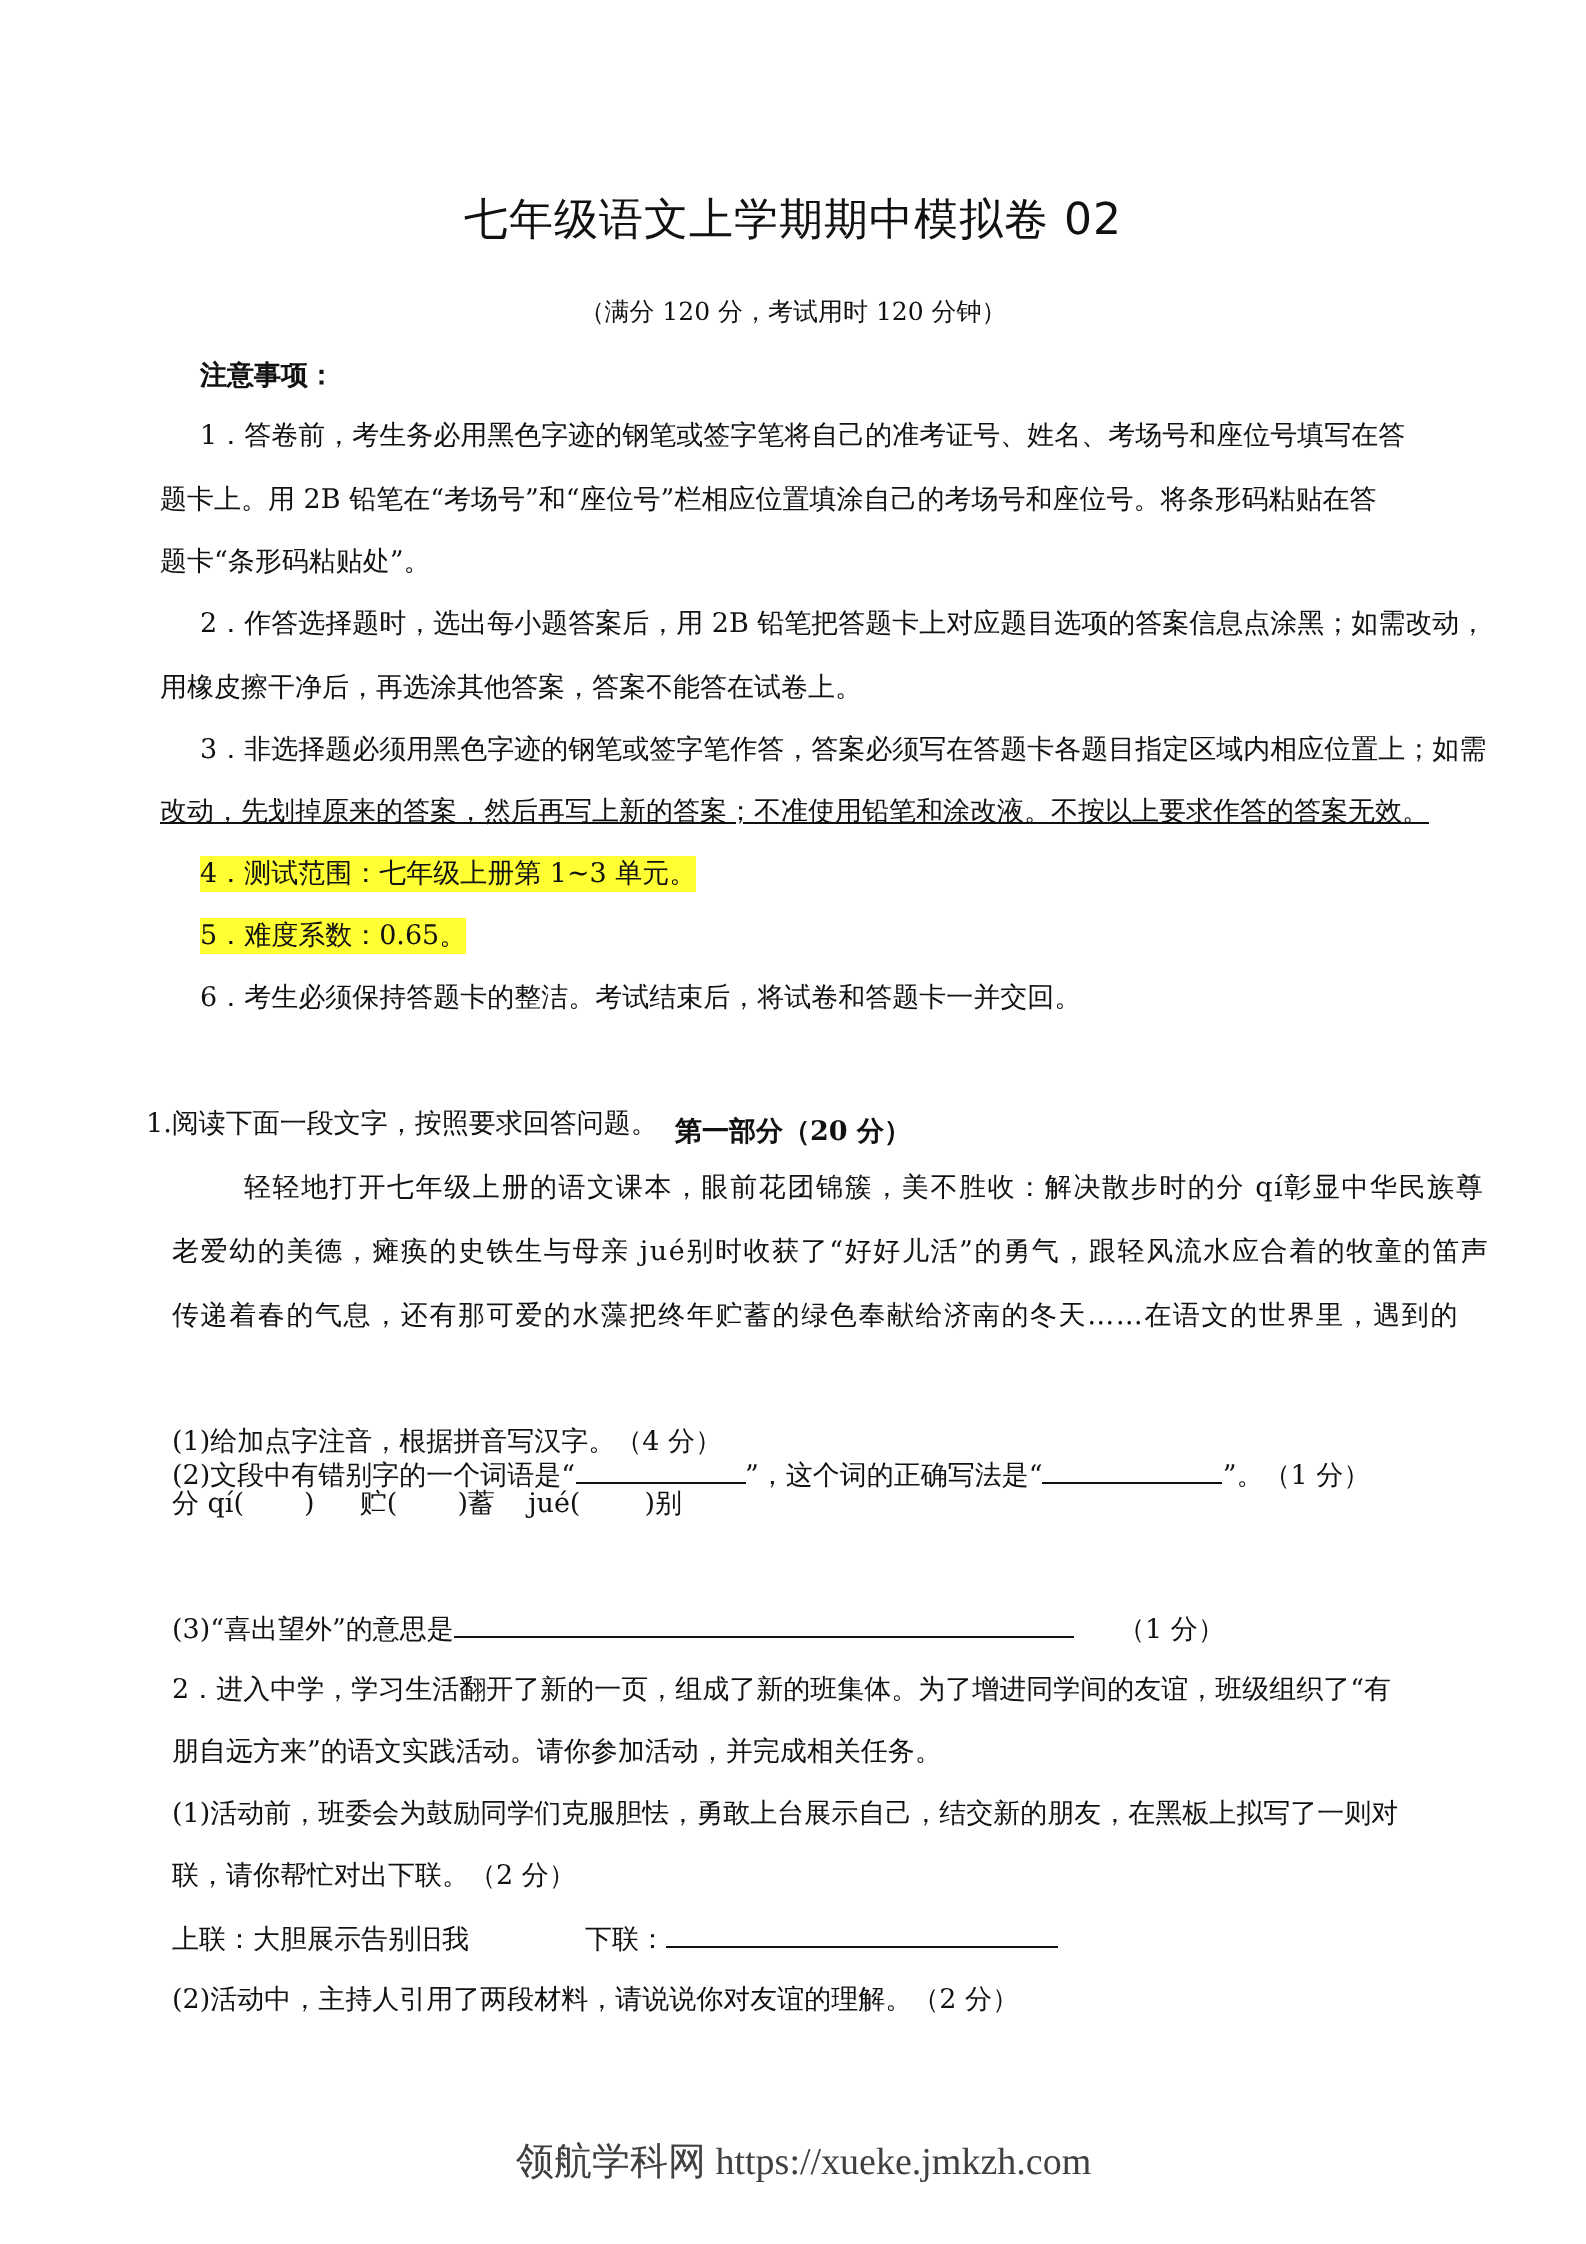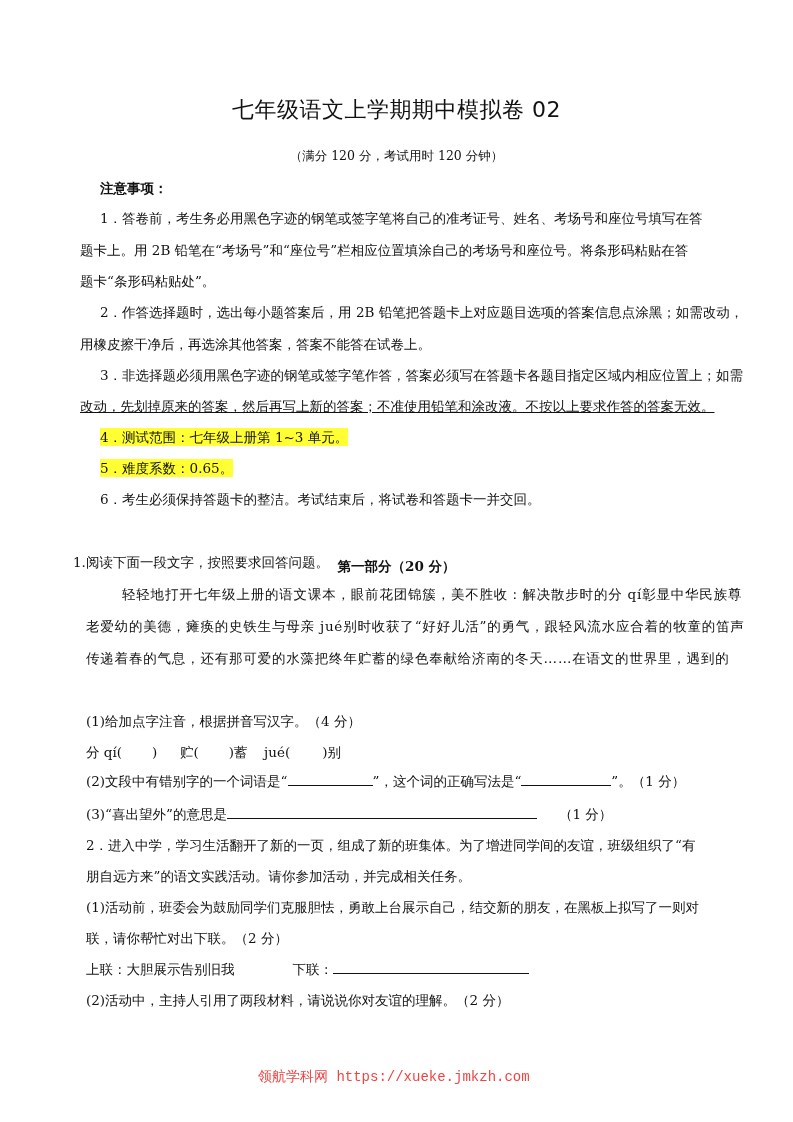--- a/index.html
+++ b/index.html
@@ -12,21 +12,21 @@
     .line { position: absolute; left: 80px; width: 640px; font-size: 13.5px; line-height: 20px; white-space: nowrap; }
     .indent { left: 100px; }
     .bold { font-weight: bold; }
     .hl { background: #ffff33; padding: 1px 0; }
     .center { left: 0; width: 793px; text-align: center; }
     .kai { font-family: "DejaVu Serif", serif; letter-spacing: 0.8px; font-size: 13.5px; }
     .ul { text-decoration: underline; text-underline-offset: 3px; }
     .blank { display: inline-block; border-bottom: 1px solid #111; height: 14px; vertical-align: baseline; }
     .gap { display: inline-block; }
     .footer-left { position: absolute; left: 75px; top: 1133px; font-size: 14px; letter-spacing: 1px; color: #222; }
-    .footer-site { position: absolute; left: 258px; top: 1068px; font-family: Liberation Mono, monospace; font-size: 14px; color: #ef4444; }
+    .footer-site { position: absolute; left: 258px; top: 1068px; font-family: Liberation Serif, serif; font-size: 19px; color: #404040; }
   </style>
 </head>
 <body>
 
 <div class="page">
 
   <div class="title">七年级语文上学期期中模拟卷 02</div>
   <div class="subtitle">（满分 120 分，考试用时 120 分钟）</div>
 
   <div class="line bold" style="top:178px; left:100px;">注意事项：</div>
@@ -60,21 +60,21 @@
   <div class="line" style="top:711px; left:86px;">(1)给加点字注音，根据拼音写汉字。（4 分）</div>
 
   <div class="line" style="top:742px; left:86px;">
     <span>分 qí(</span><span class="gap" style="width:30px;"></span><span>)</span>
     <span class="gap" style="width:14px;"></span>
     <span>贮(</span><span class="gap" style="width:30px;"></span><span>)蓄</span>
     <span class="gap" style="width:8px;"></span>
     <span>jué(</span><span class="gap" style="width:32px;"></span><span>)别</span>
   </div>
 
-  <div class="line" style="top:771px; left:86px;">
+  <div class="line" style="top:727px; left:86px;">
     <span>(2)文段中有错别字的一个词语是“</span><span class="blank" style="width:85px;"></span><span>”，这个词的正确写法是“</span><span class="blank" style="width:90px;"></span><span>”。（1 分）</span>
   </div>
 
   <div class="line" style="top:804px; left:86px;">
     <span>(3)“喜出望外”的意思是</span><span class="blank" style="width:310px;"></span><span class="gap" style="width:22px;"></span><span>（1 分）</span>
   </div>
 
   <div class="line" style="top:835px; left:86px;">2．进入中学，学习生活翻开了新的一页，组成了新的班集体。为了增进同学间的友谊，班级组织了“有</div>
   <div class="line" style="top:866px; left:86px;">朋自远方来”的语文实践活动。请你参加活动，并完成相关任务。</div>
   <div class="line" style="top:897px; left:86px;">(1)活动前，班委会为鼓励同学们克服胆怯，勇敢上台展示自己，结交新的朋友，在黑板上拟写了一则对</div>

